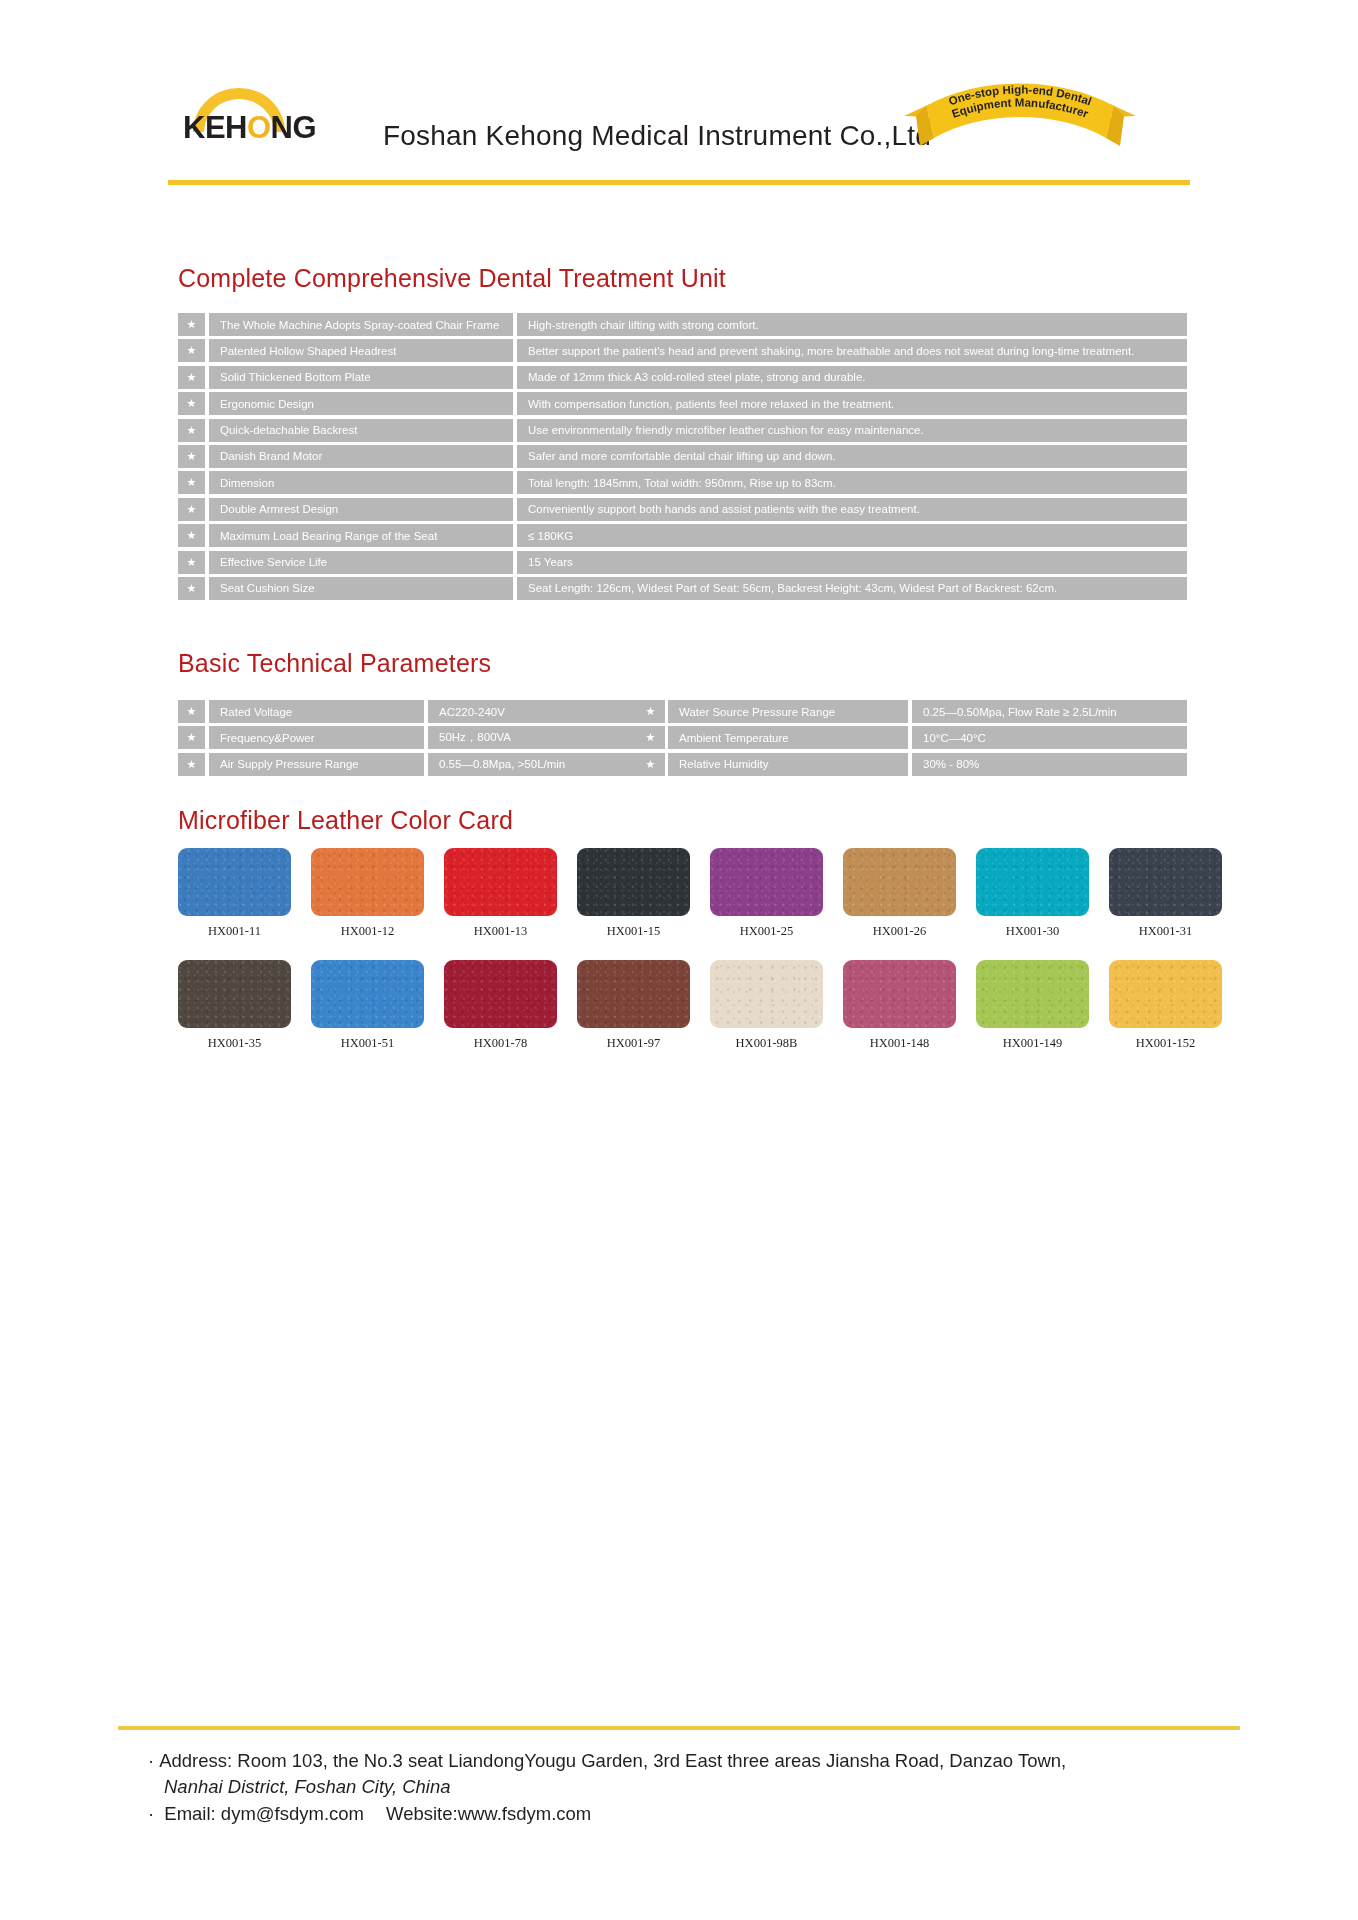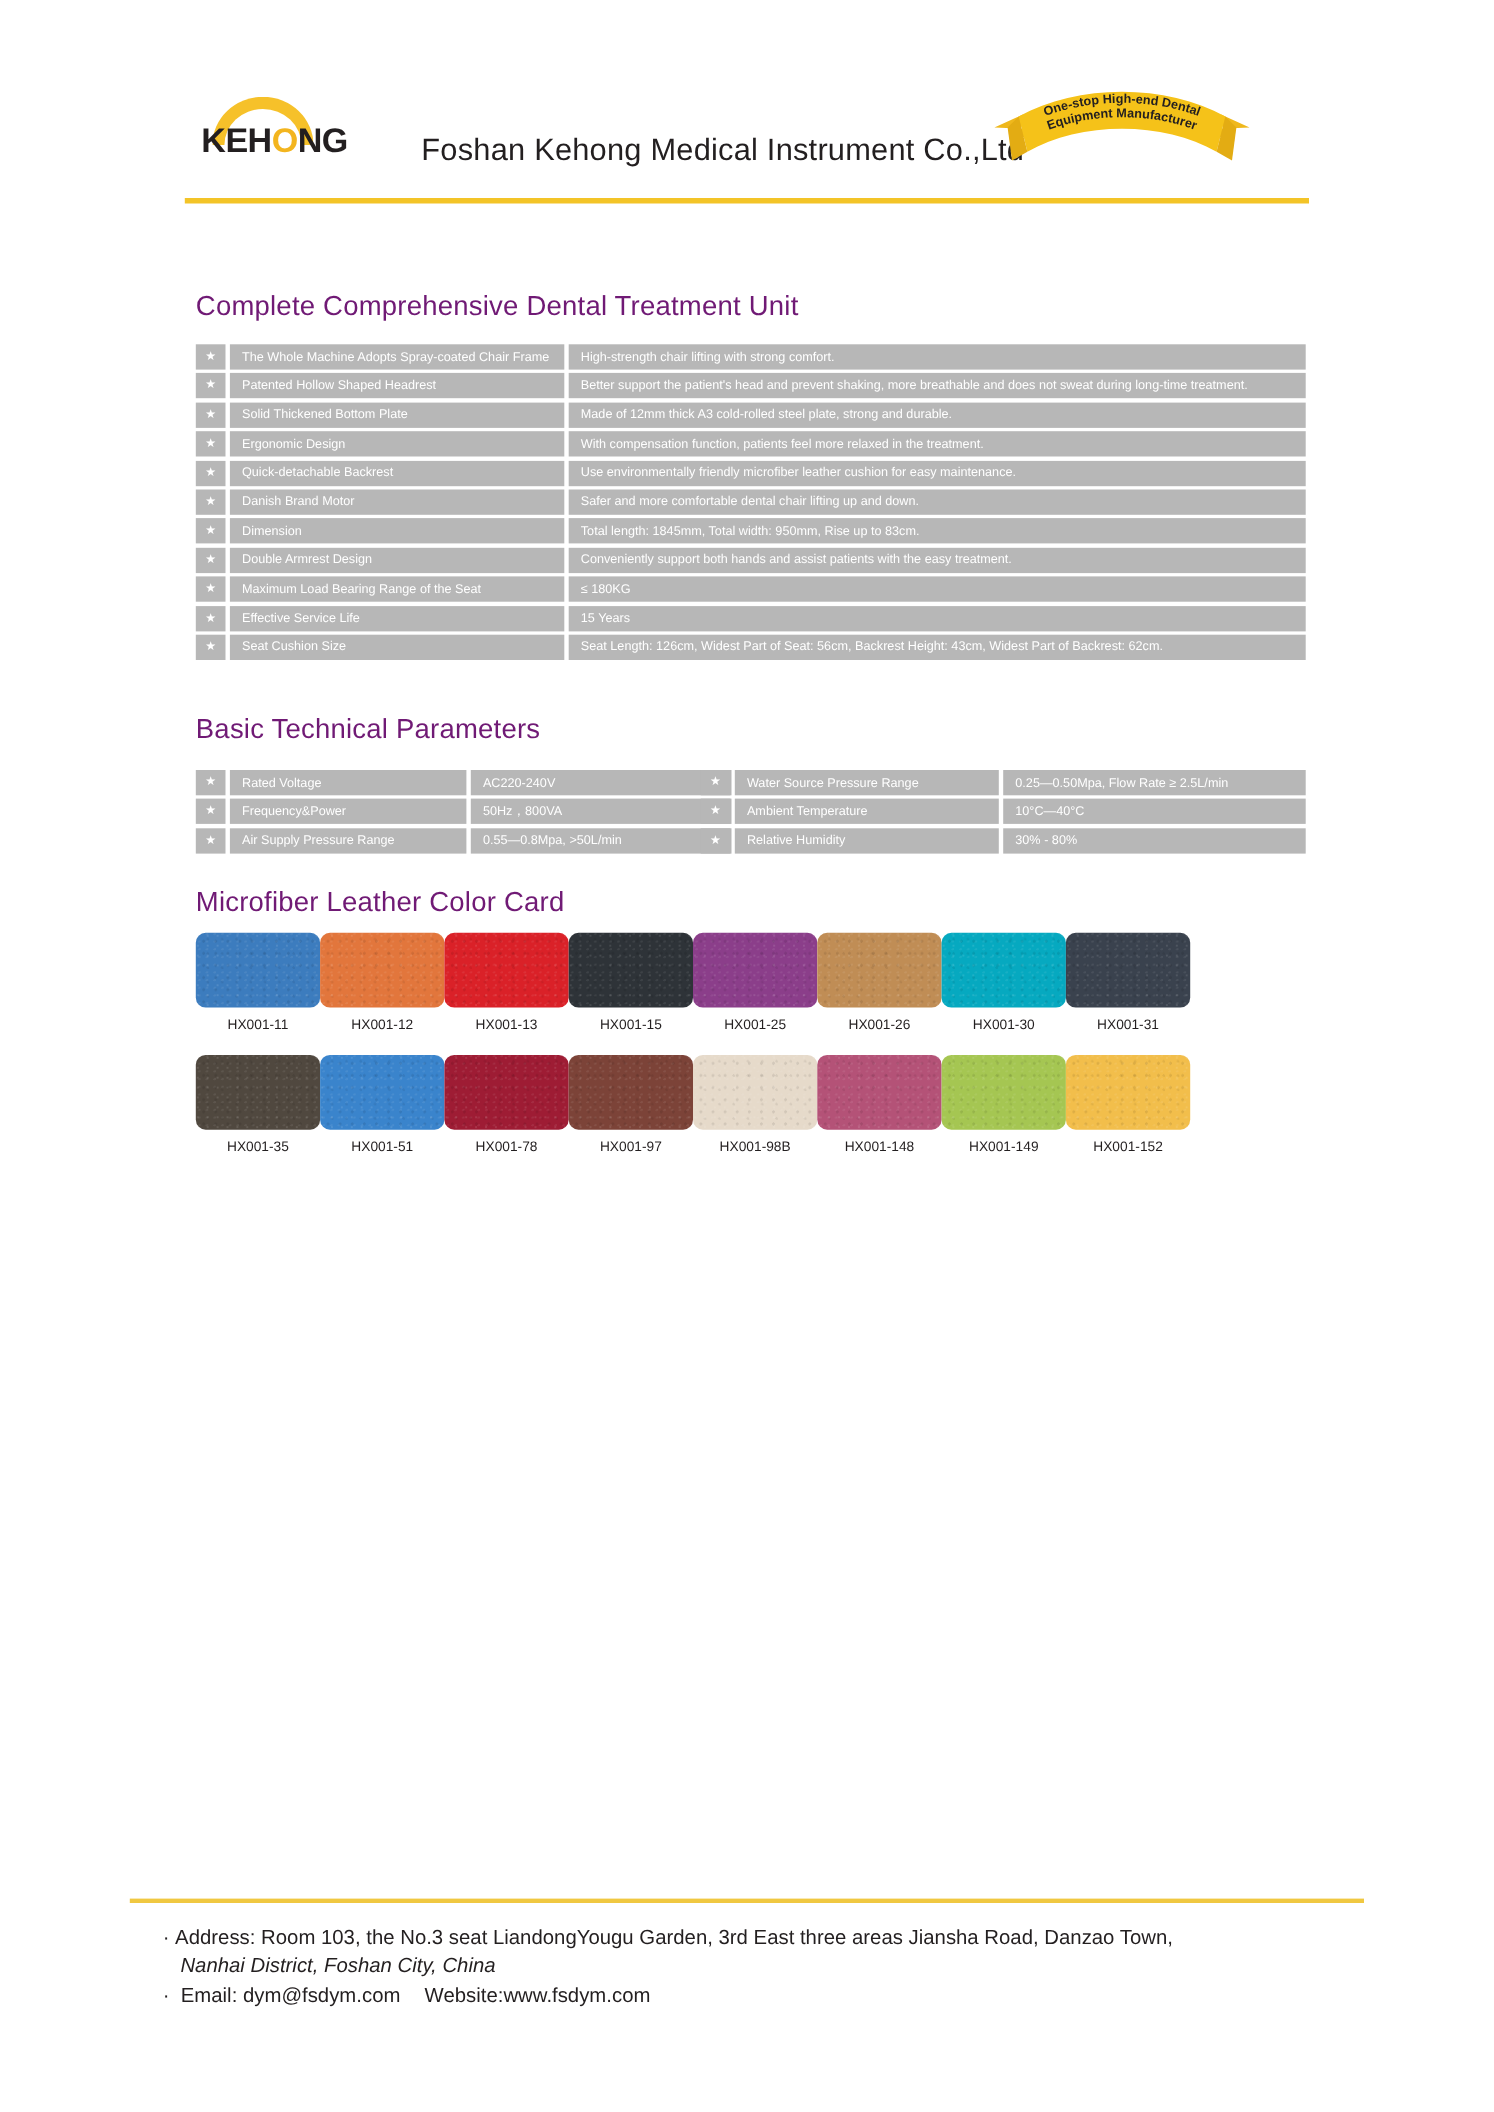--- a/index.html
+++ b/index.html
@@ -88,21 +88,21 @@
     top: 180px;
     width: 1022px;
     height: 5px;
     background: #f3c428;
   }
 
   
   .section-title {
     position: absolute;
     font-size: 25px;
-    color: #701a75;
+    color: #b91c1c;
     letter-spacing: 0.2px;
     white-space: nowrap;
   }
   #title-features  { left: 178px; top: 264px; }
   #title-params    { left: 178px; top: 649px; }
   #title-colorcard { left: 178px; top: 806px; }
 
   
   .spec-table {
     position: absolute;
@@ -171,21 +171,22 @@
     position: absolute;
     left: 178px;
     top: 848px;
     width: 1010px;
     display: flex;
     flex-direction: column;
     row-gap: 21px;
   }
   .color-row {
     display: flex;
-    column-gap: 0;
+    column-gap: 20px;
+    font-family: Liberation Serif, serif;
   }
   .color-item {
     width: 113px;
     display: flex;
     flex-direction: column;
     align-items: center;
   }
   .swatch {
     width: 113px;
     height: 68px;

